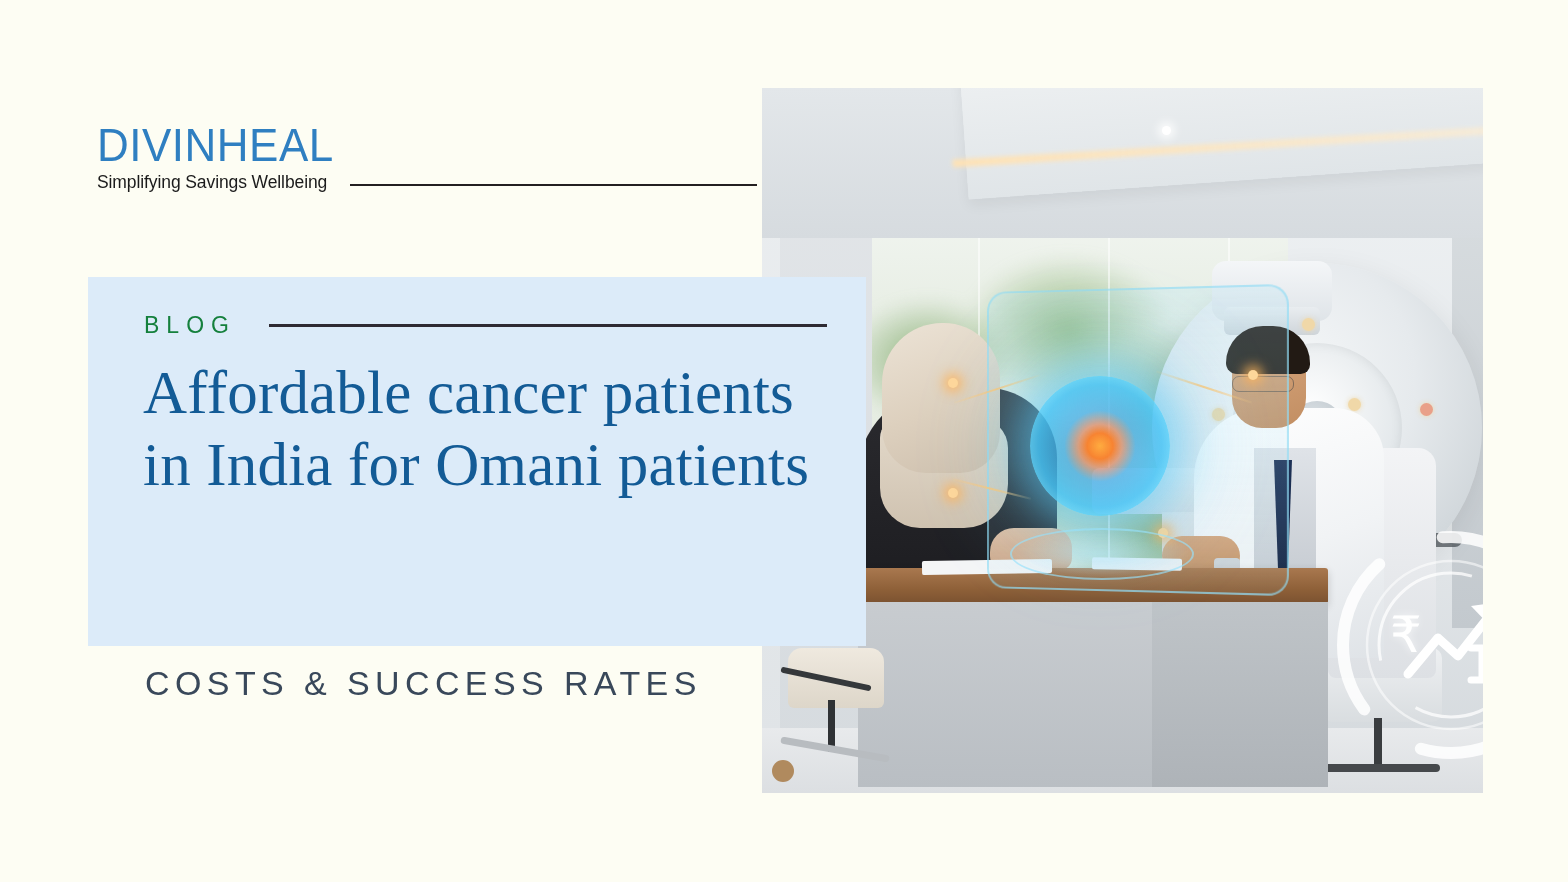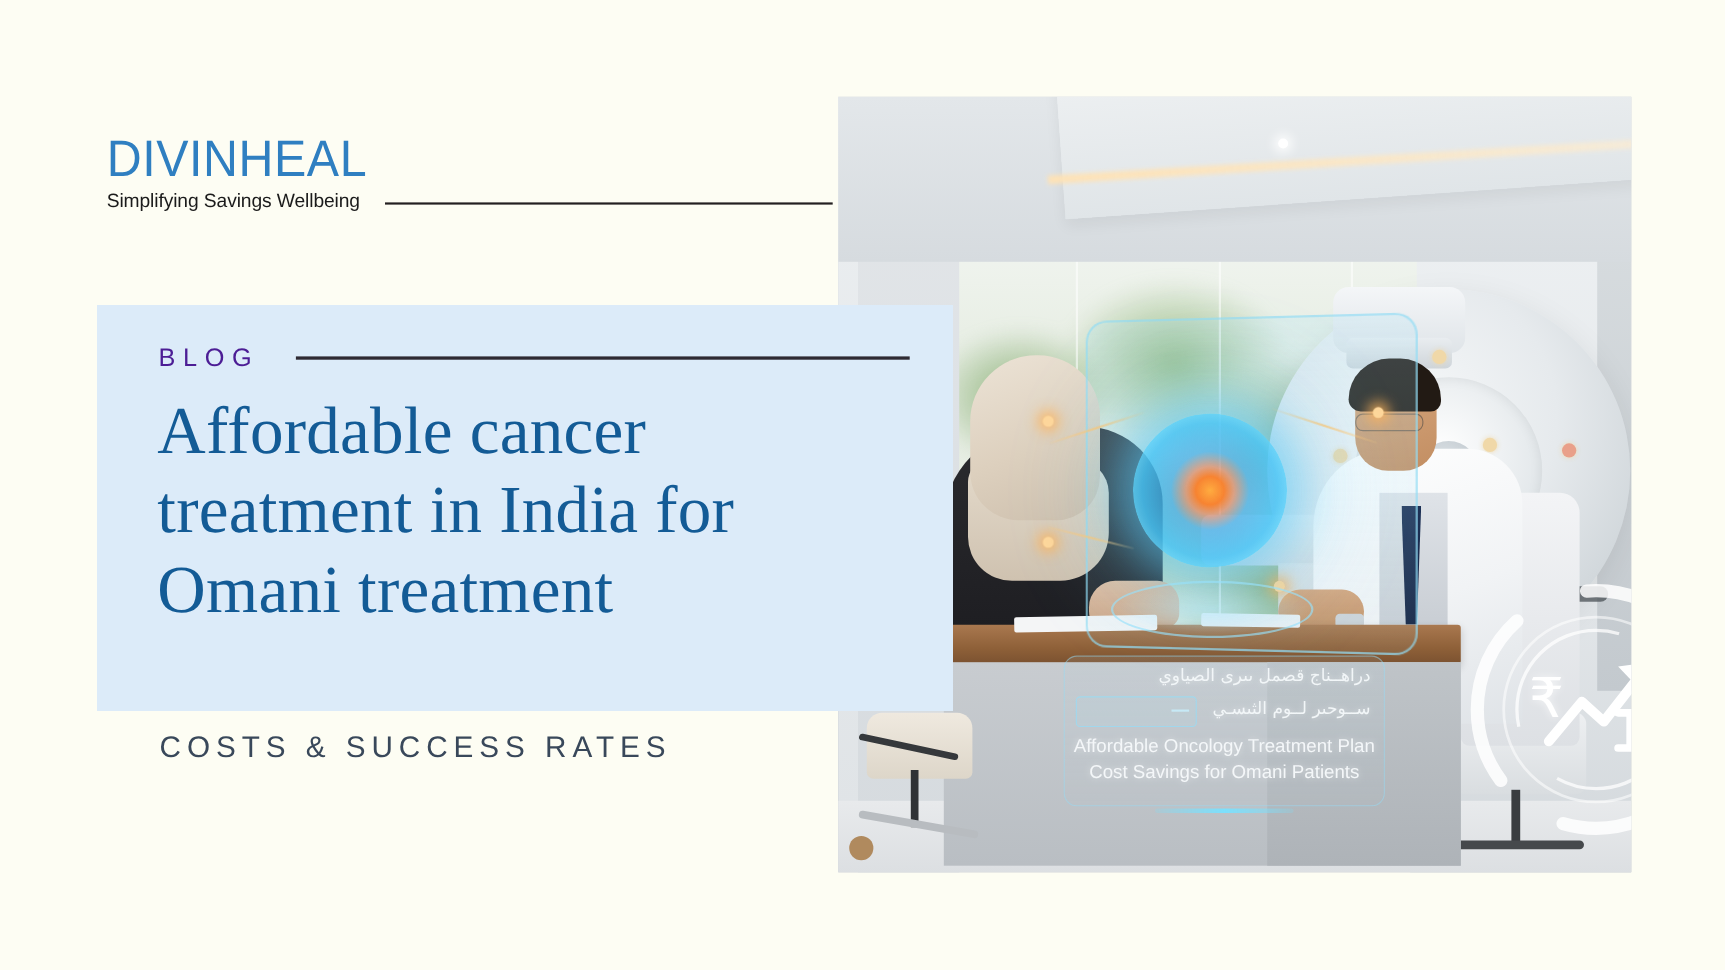--- a/index.html
+++ b/index.html
@@ -325,35 +325,35 @@
     text-shadow:0 0 8px rgba(255,255,255,.7);
   }
 
   
   .card{
     position:absolute;left:88px;top:277px;width:778px;height:369px;
     background:#dcebf9;
   }
   .eyebrow-row{position:absolute;left:56px;top:35px;width:700px;display:flex;align-items:center;}
   .eyebrow{
-    font-size:23px;letter-spacing:7px;color:#4c1d95;font-weight:400;
+    font-size:23px;letter-spacing:7px;color:#15803d;font-weight:400;
     font-family:"Liberation Sans", sans-serif;white-space:nowrap;
   }
   .eyebrow-rule{margin-left:33px;height:2.4px;background:#2e2a33;width:558px;}
   .headline{
     position:absolute;left:55px;top:80px;width:690px;
     font-family:"Liberation Serif", serif;
     font-size:61px;line-height:1.18;color:#135b96;font-weight:400;
     letter-spacing:0.2px;
   }
 
   
   .footer{
     position:absolute;left:145px;top:664px;
-    font-size:27px;letter-spacing:5.4px;color:#39485a;
+    font-size:34px;letter-spacing:5.4px;color:#39485a;
     font-family:"Liberation Sans", sans-serif;
   }
 </style>
 </head>
 <body>
 
 <div id="canvas">
 
   <div class="photo">
     <div class="sky"></div>
@@ -436,28 +436,20 @@
     <div class="holo-glow-line" style="left:190px;top:300px;width:90px;transform:rotate(-18deg);"></div>
     <div class="holo-glow-line" style="left:392px;top:298px;width:100px;transform:rotate(18deg);"></div>
     <div class="holo-glow-line" style="left:190px;top:400px;width:80px;transform:rotate(14deg);"></div>
     <div class="holo-spark" style="left:186px;top:290px;"></div>
     <div class="holo-spark" style="left:486px;top:282px;"></div>
     <div class="holo-spark" style="left:186px;top:400px;"></div>
     <div class="holo-spark" style="left:396px;top:440px;"></div>
     <div class="holo-sphere"></div>
     <div class="holo-ring"></div>
 
-    <div class="holo-caption">
-      <div class="arabic-line a1">دراهــناج قصمل ںىرى    الصياوي</div>
-      <div class="arabic-line a2">ســوحىر        لــوم الثىسـي</div>
-      <div class="holo-field"></div>
-      <div class="cap-en e1">Affordable Oncology Treatment Plan</div>
-      <div class="cap-en e2">Cost Savings for Omani Patients</div>
-      <div class="holo-underbar"></div>
-    </div>
 
     <div class="hud">
       <svg width="235" height="235" viewBox="0 0 235 235" aria-hidden="true">
         <circle cx="117" cy="117" r="108" fill="none" stroke="rgba(255,255,255,.85)" stroke-width="12" stroke-dasharray="200 70 160 70" stroke-linecap="round"></circle>
         <circle cx="117" cy="117" r="84" fill="none" stroke="rgba(255,255,255,.55)" stroke-width="2.5"></circle>
         <circle cx="117" cy="117" r="72" fill="none" stroke="rgba(255,255,255,.75)" stroke-width="3" stroke-dasharray="150 60"></circle>
         <path d="M74 146 L104 110 L124 128 L160 82" fill="none" stroke="#ffffff" stroke-width="9" stroke-linecap="round" stroke-linejoin="round"></path>
         <path d="M137 78 L166 74 L162 104 Z" fill="#ffffff"></path>
         <path d="M137 120 L160 120 M148 120 L148 152 M137 152 L160 152" fill="none" stroke="#ffffff" stroke-width="7" stroke-linecap="round"></path>
       </svg>
@@ -469,18 +461,18 @@
     <div class="logo-word">DIVINHEAL</div>
     <div class="logo-tag">Simplifying Savings Wellbeing</div>
   </div>
   <div class="logo-rule"></div>
 
   <div class="card">
     <div class="eyebrow-row">
       <div class="eyebrow">BLOG</div>
       <div class="eyebrow-rule"></div>
     </div>
-    <div class="headline">Affordable cancer treatment in India for Omani treatment</div>
+    <div class="headline">Affordable cancer patients in India for Omani patients</div>
   </div>
 
   <div class="footer">COSTS &amp; SUCCESS RATES</div>
 
 </div>
 
 </body></html>

